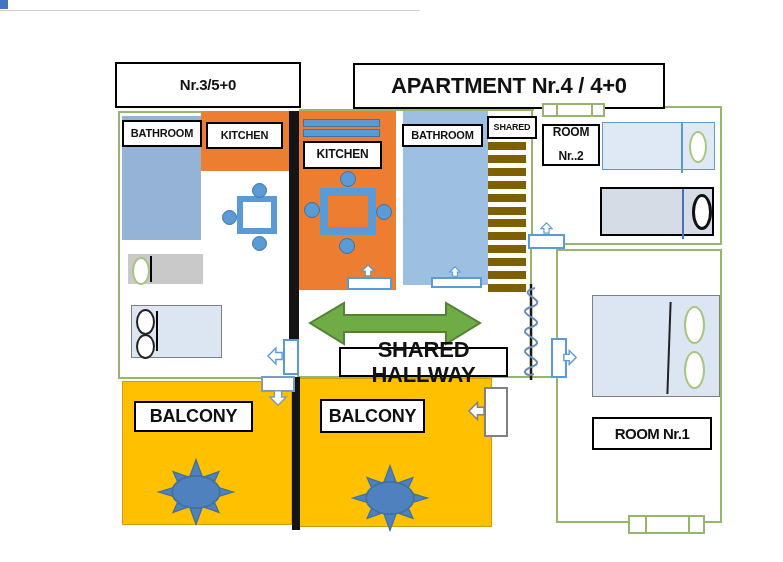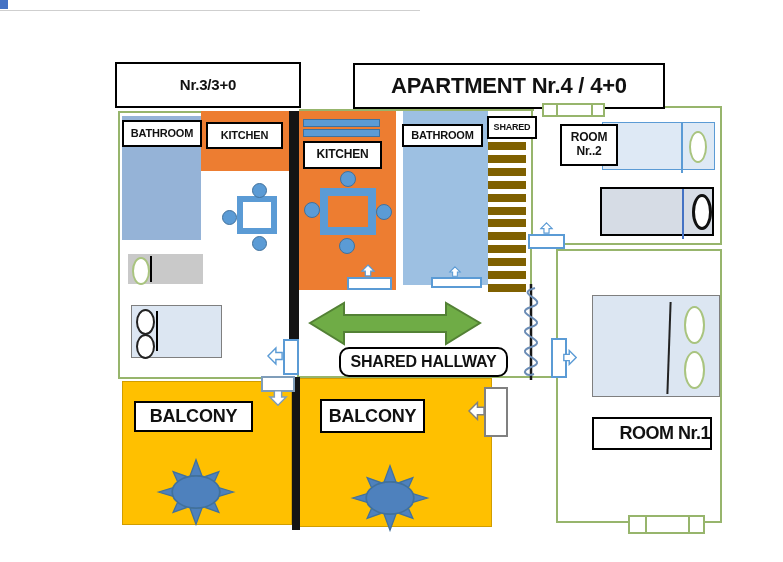--- a/index.html
+++ b/index.html
@@ -175,51 +175,51 @@
   <div class="window" style="left:542px;top:103px;width:63px;height:14px;">
     <i style="left:12px;"></i>
       <i style="left:47px;"></i>
   </div>
   <div class="window" style="left:628px;top:515px;width:77px;height:19px;">
     <i style="left:15px;"></i>
       <i style="left:58px;"></i>
   </div>
 
   <div class="lbl" style="left:115px;top:62px;width:186px;height:46px;font-size:15px;">
-    <span>Nr.3/3+0</span>
+    <span>Nr.3/5+0</span>
   </div>
   <div class="lbl" style="left:353px;top:63px;width:312px;height:46px;font-size:22px;">
       <span>APARTMENT Nr.4 / 4+0</span>
     </div>
 
   <div class="lbl" style="left:122px;top:120px;width:80px;height:27px;font-size:11px;">
       <span>BATHROOM</span>
     </div>
   <div class="lbl" style="left:206px;top:122px;width:77px;height:27px;font-size:11px;">
       <span>KITCHEN</span>
     </div>
   <div class="lbl" style="left:303px;top:141px;width:79px;height:28px;font-size:12px;">
       <span>KITCHEN</span>
     </div>
   <div class="lbl" style="left:402px;top:124px;width:81px;height:23px;font-size:11px;">
       <span>BATHROOM</span>
     </div>
   <div class="lbl" style="left:487px;top:116px;width:50px;height:23px;font-size:9px;">
       <span>SHARED</span>
     </div>
-  <div class="lbl" style="left:560px;top:124px;width:58px;height:42px;font-size:12px;">
+  <div class="lbl" style="left:542px;top:124px;width:58px;height:42px;font-size:12px;justify-content:space-between;">
     <span>ROOM</span>
     <span>Nr..2</span>
   </div>
-  <div class="lbl" style="left:339px;top:347px;width:169px;height:30px;font-size:16px;border-radius:10px;">
+  <div class="lbl" style="left:339px;top:347px;width:169px;height:30px;font-size:22px;">
       <span>SHARED HALLWAY</span>
     </div>
   <div class="lbl" style="left:134px;top:401px;width:119px;height:31px;font-size:18px;">
       <span>BALCONY</span>
     </div>
   <div class="lbl" style="left:320px;top:399px;width:105px;height:34px;font-size:18px;">
       <span>BALCONY</span>
     </div>
-  <div class="lbl" style="left:592px;top:417px;width:120px;height:33px;font-size:18px;letter-spacing:-0.5px;align-items:flex-end;">
+  <div class="lbl" style="left:592px;top:417px;width:120px;height:33px;font-size:15px;letter-spacing:-0.5px;">
       <span>ROOM Nr.1</span>
     </div>
 
 </div>
 
 </body></html>

